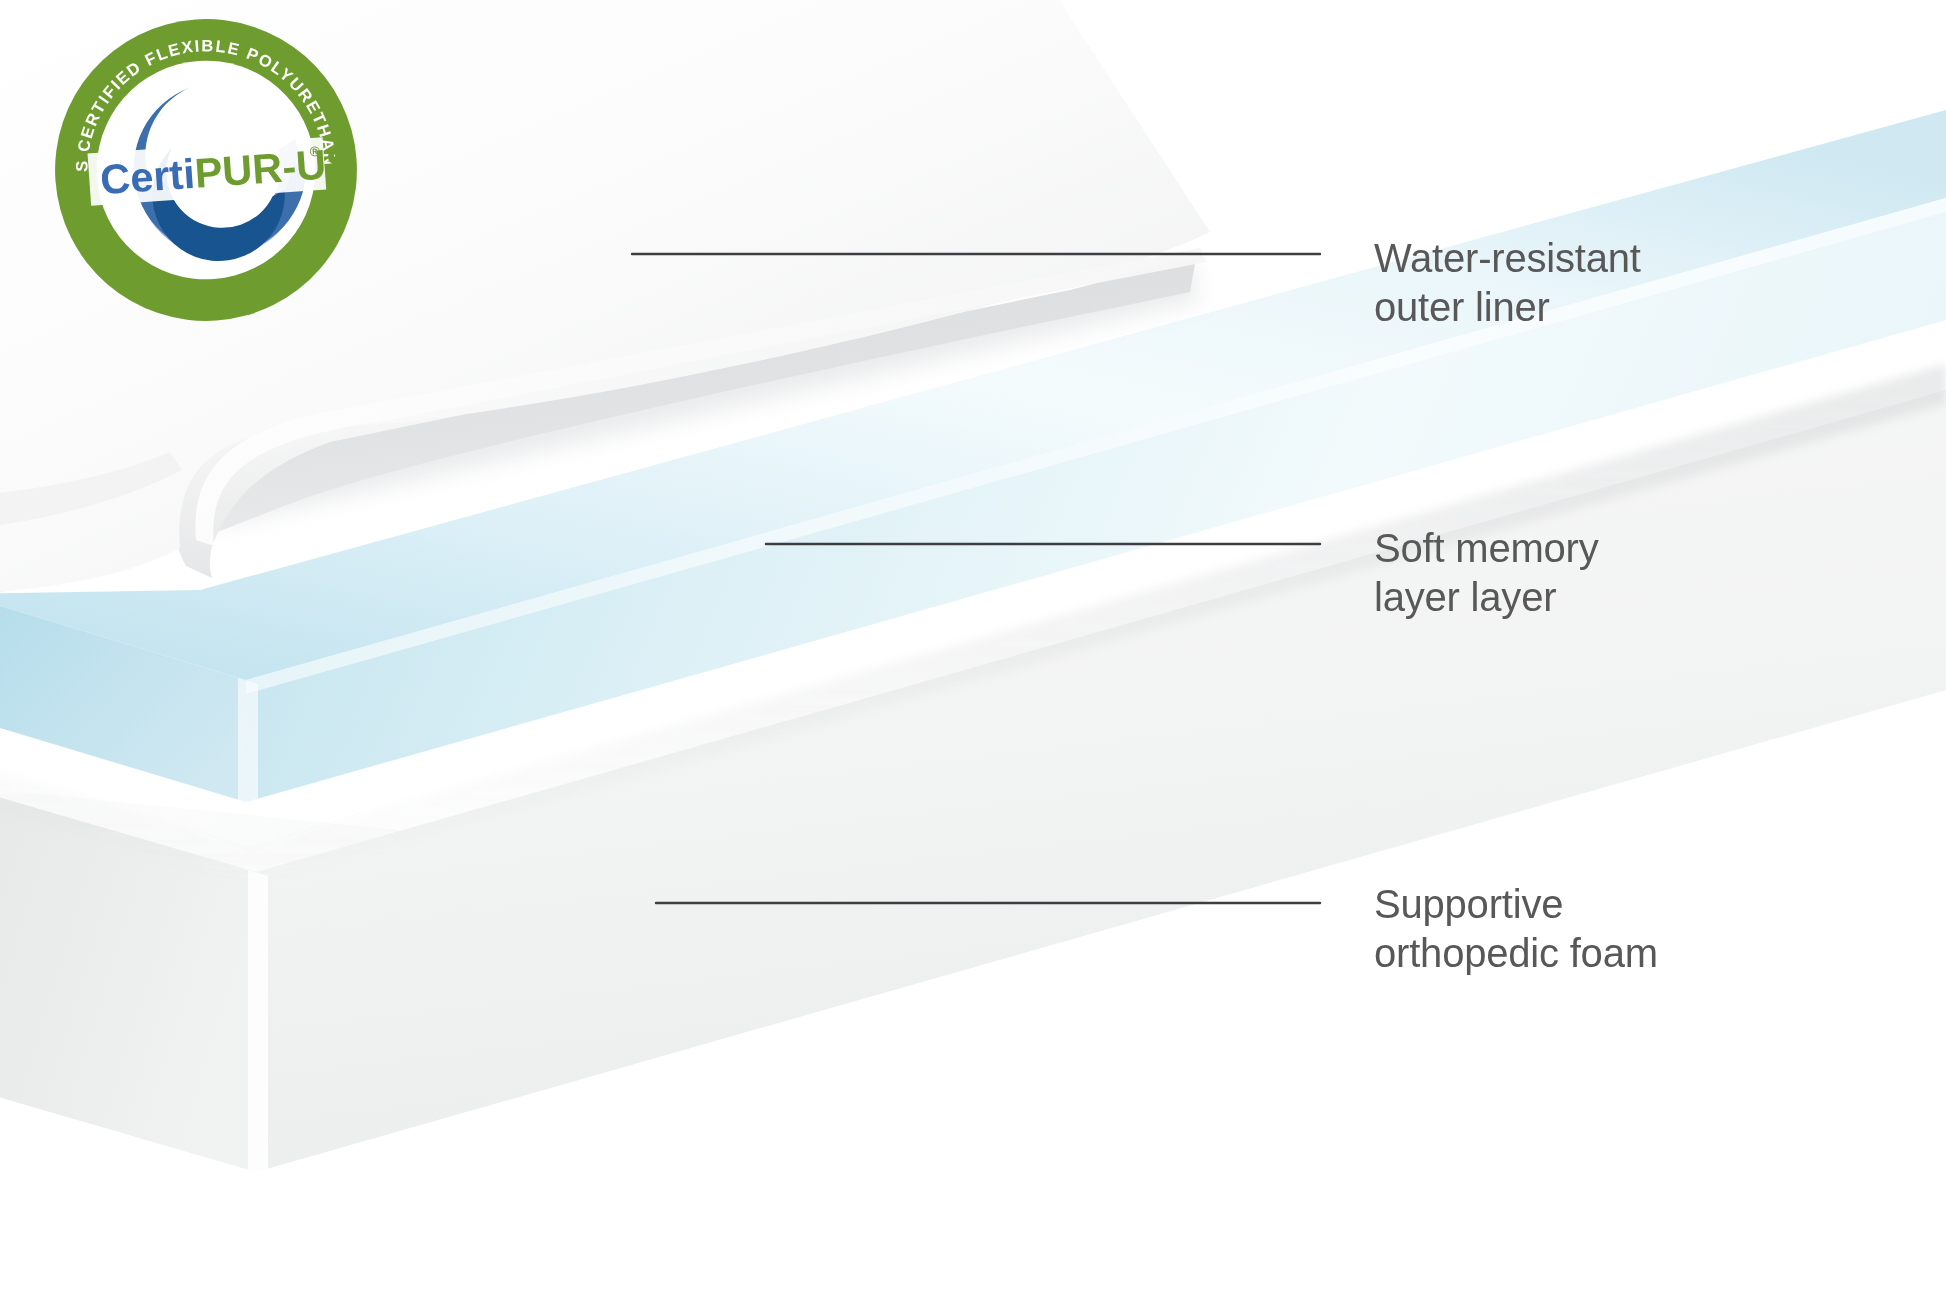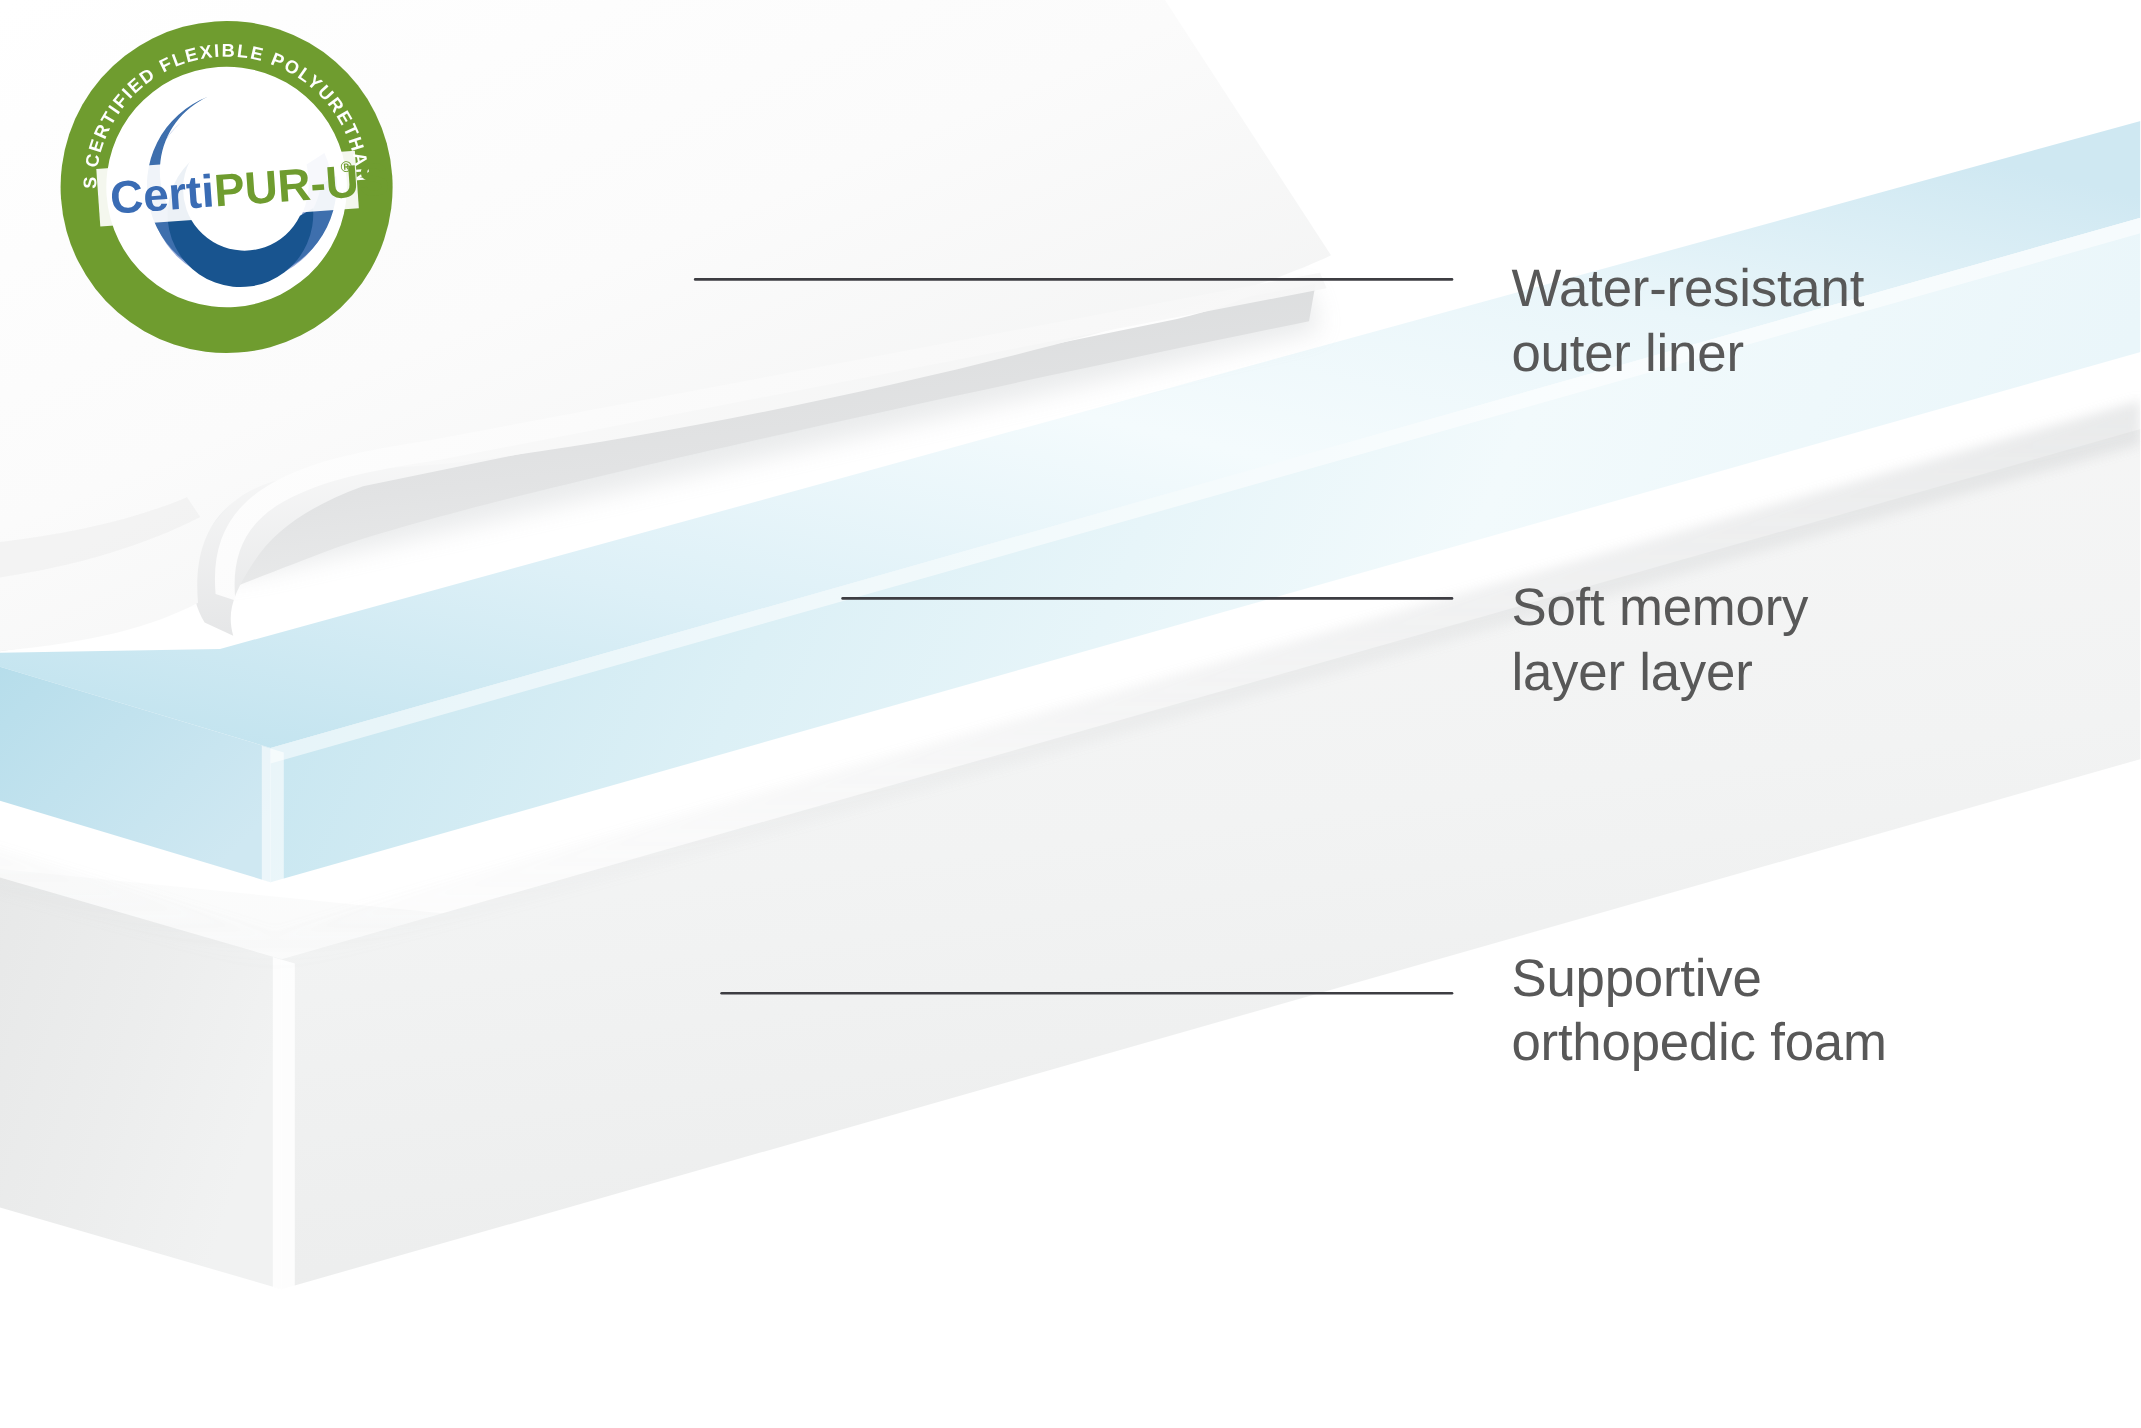--- a/index.html
+++ b/index.html
@@ -36,29 +36,29 @@
     height: 308px;
     transform: rotate(-4deg);
   }
 
   
   .callout-label {
     position: absolute;
     left: 1374px;
     color: #585858;
     font-family: "Liberation Sans", sans-serif;
-    font-size: 48px;
+    font-size: 40px;
     font-weight: 400;
     line-height: 1.22;
     letter-spacing: -0.2px;
     white-space: pre-line;
   }
   #label-0 { top: 234px; }
   #label-1 { top: 524px; }
-  #label-2 { top: 861px; }
+  #label-2 { top: 880px; }
 </style>
 </head>
 <body>
 
 <div id="stage">
 
   <svg id="illustration" viewBox="0 0 1946 1298">
     <defs>
 
       <linearGradient id="gBaseFront" x1="0" y1="0" x2="0.25" y2="1">

